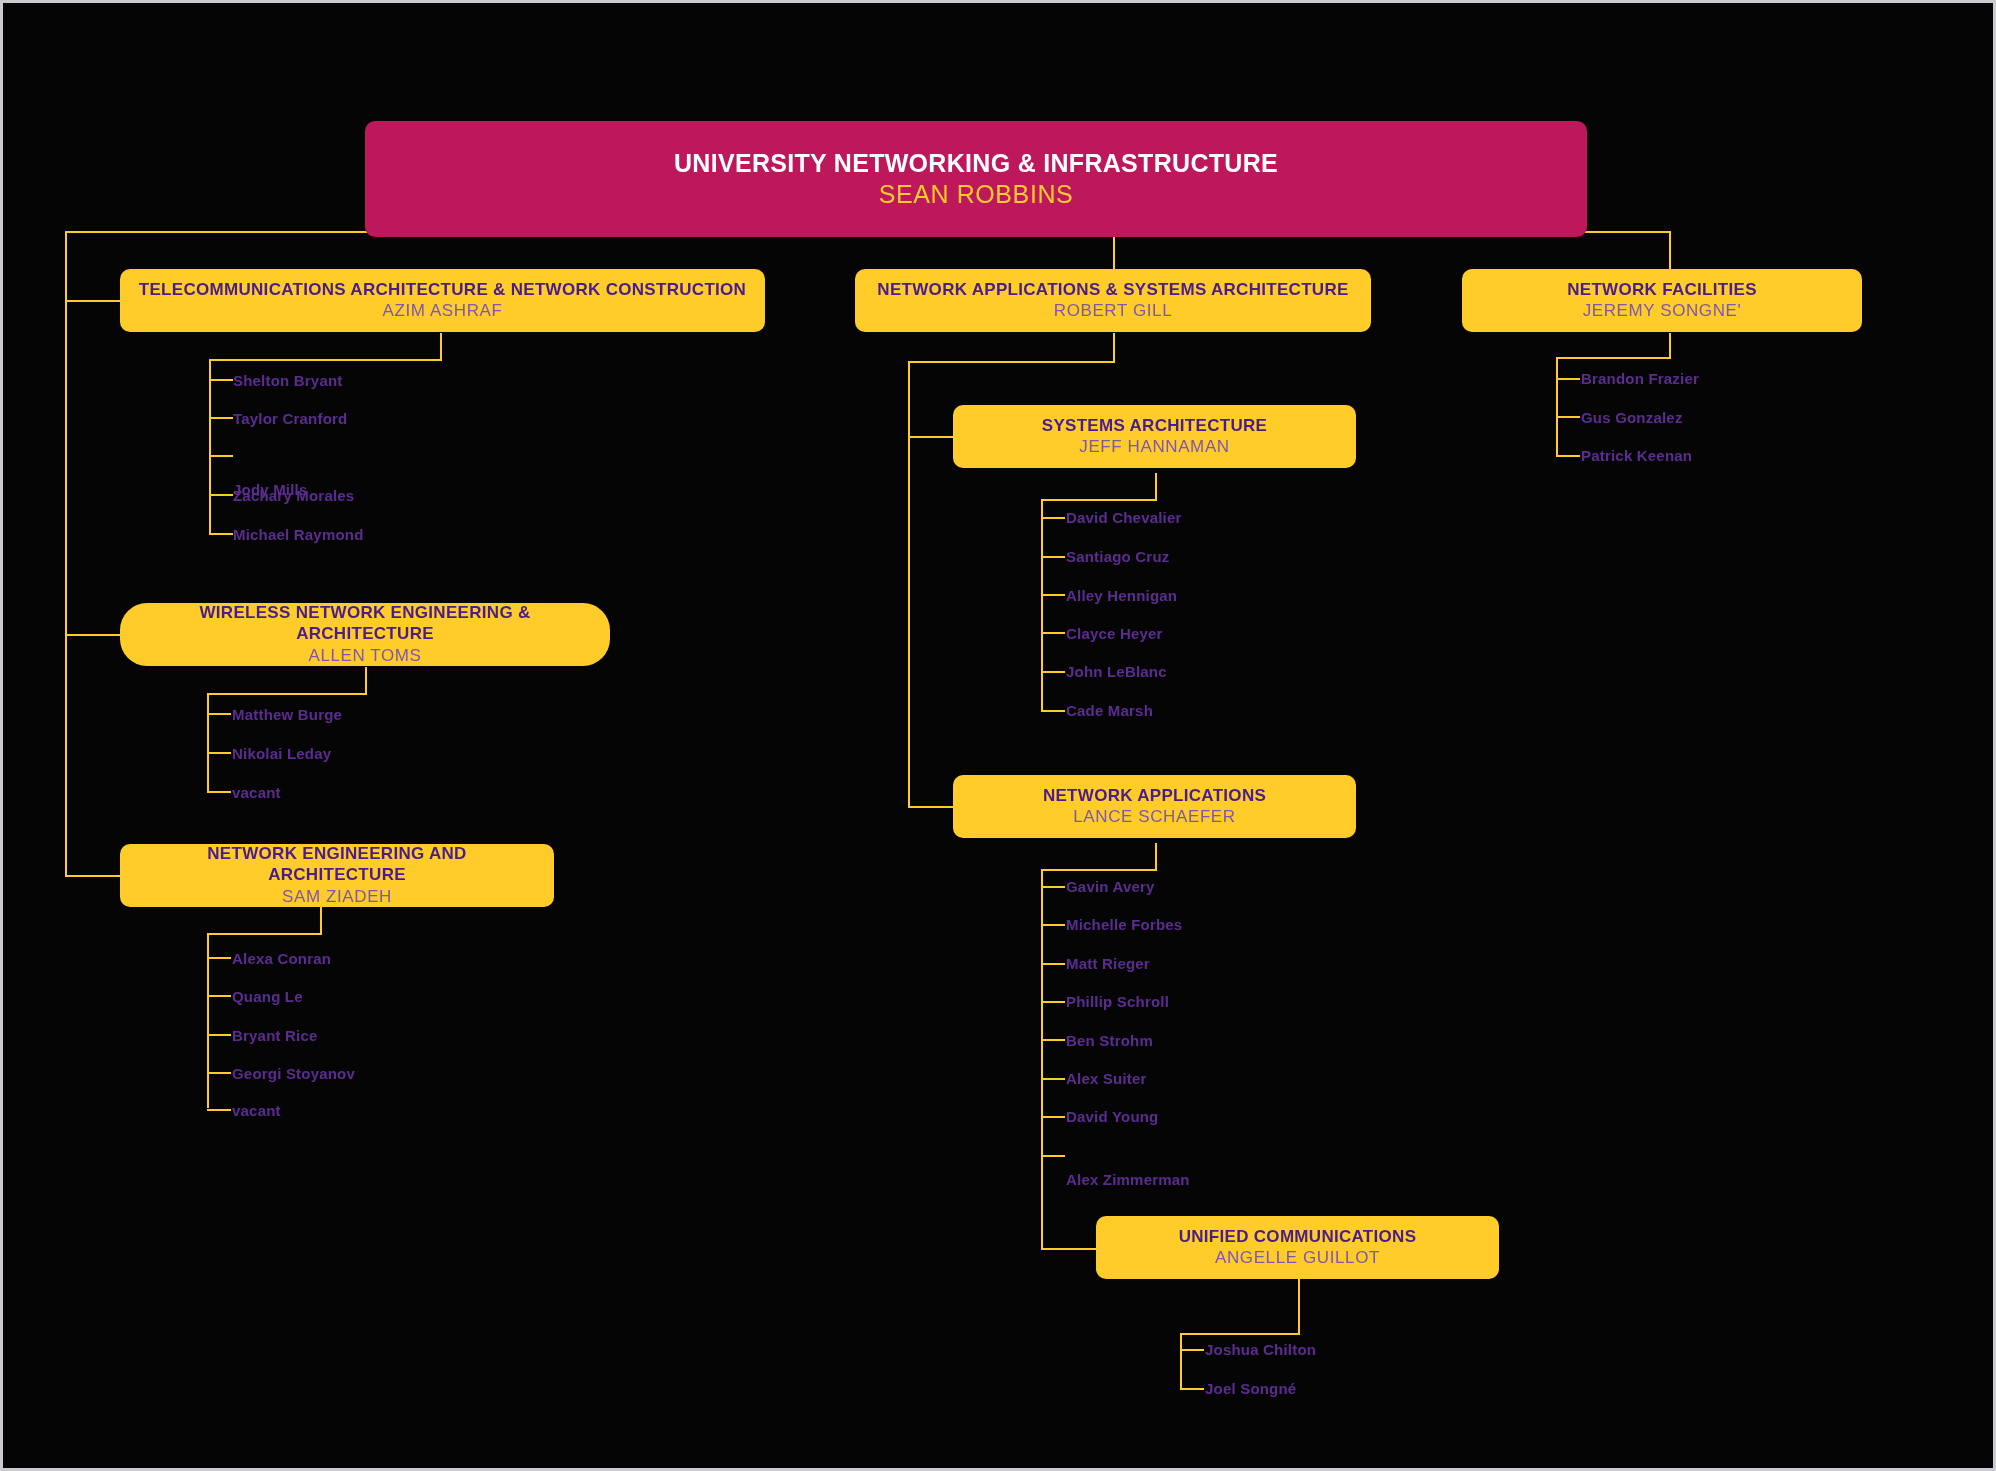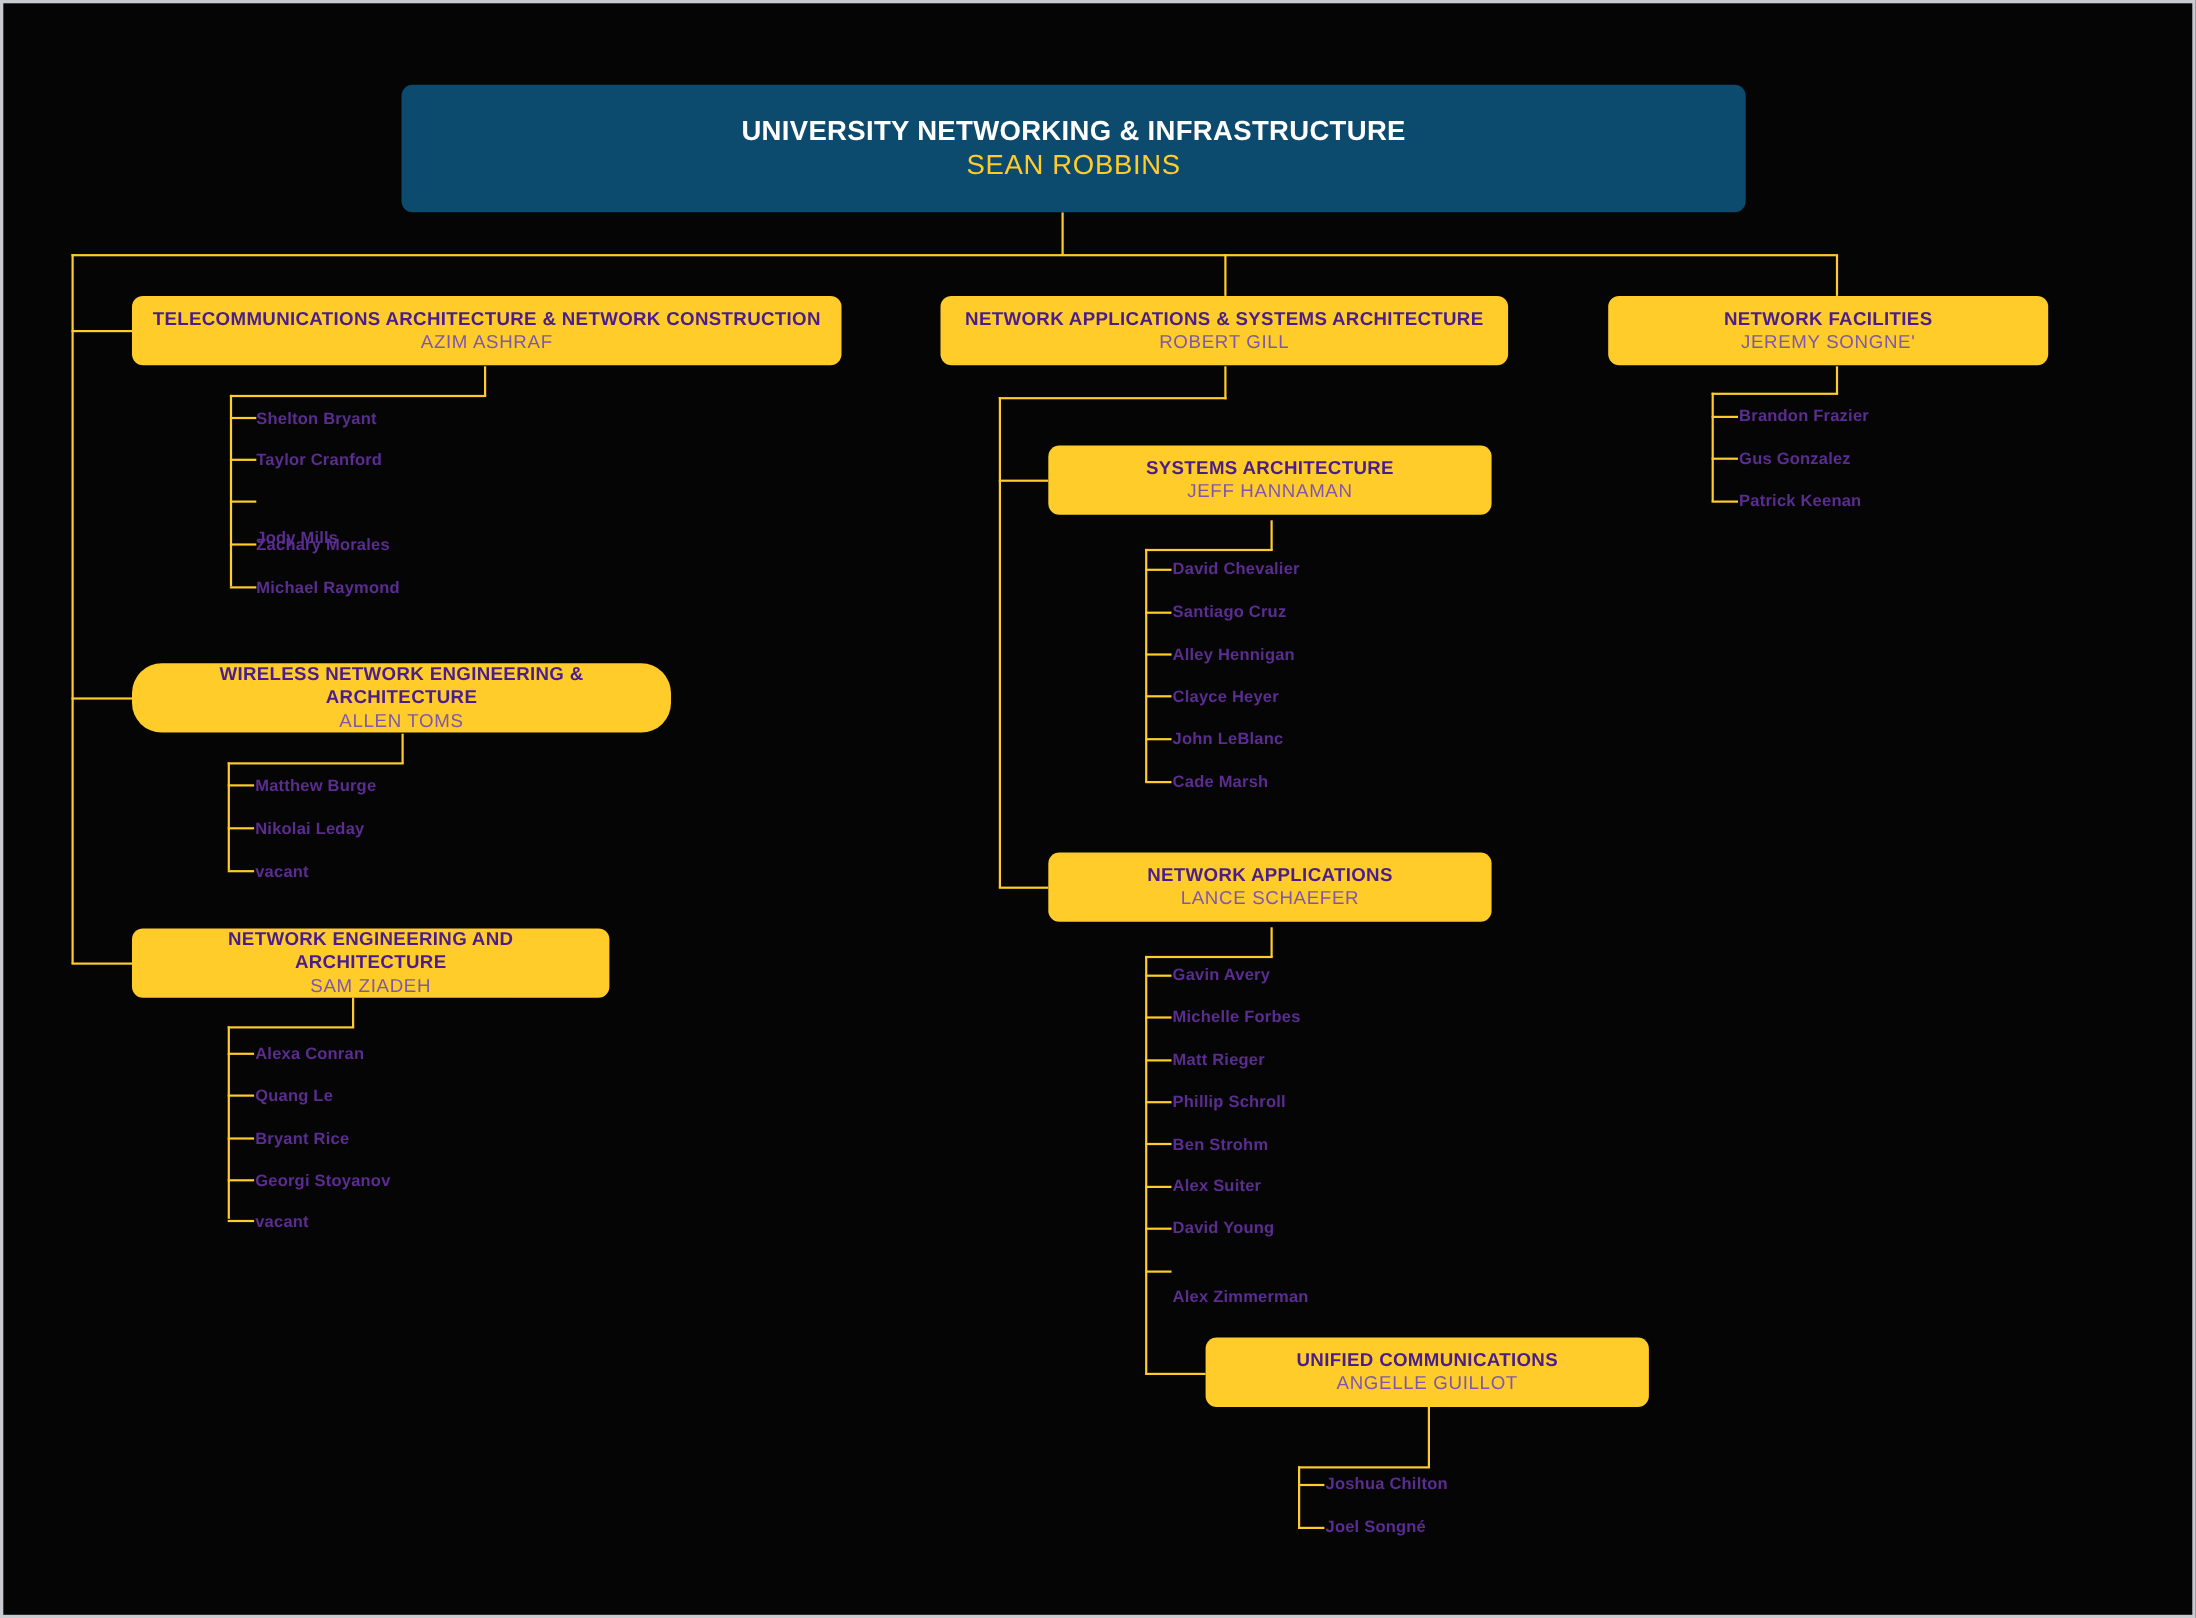--- a/index.html
+++ b/index.html
@@ -37,21 +37,22 @@
     letter-spacing: .3px;
     line-height: 1.22;
   }
   .box .sub {
     font-weight: normal;
     letter-spacing: .6px;
     line-height: 1.25;
   }
   
   .box.root {
-    background: #0c4a6e;
+    background: #be185d;
+    margin-top: 44px;
   }
   .box.root .ttl { color: #ffffff; font-size: 25px; }
   .box.root .sub { color: #FFCC29; font-size: 25px; }
 
   
   .box.unit { background: #FFCC29; }
   .box.unit .ttl { color: #4A1D8C; font-size: 17px; }
   .box.unit .sub { color: #7D57B0; font-size: 17px; }
 
   

